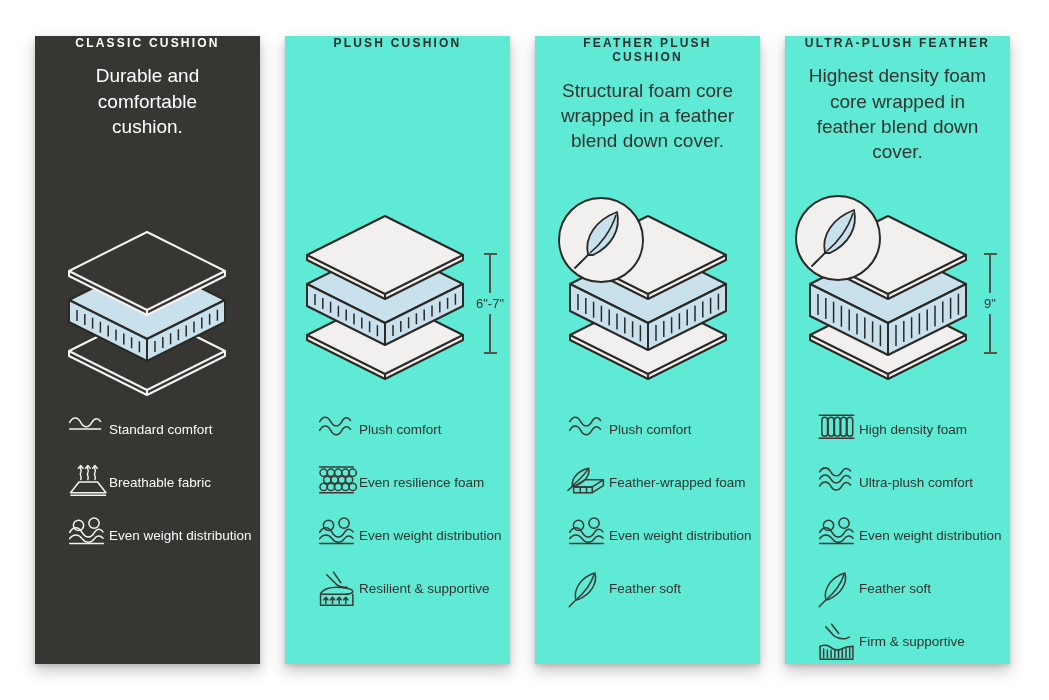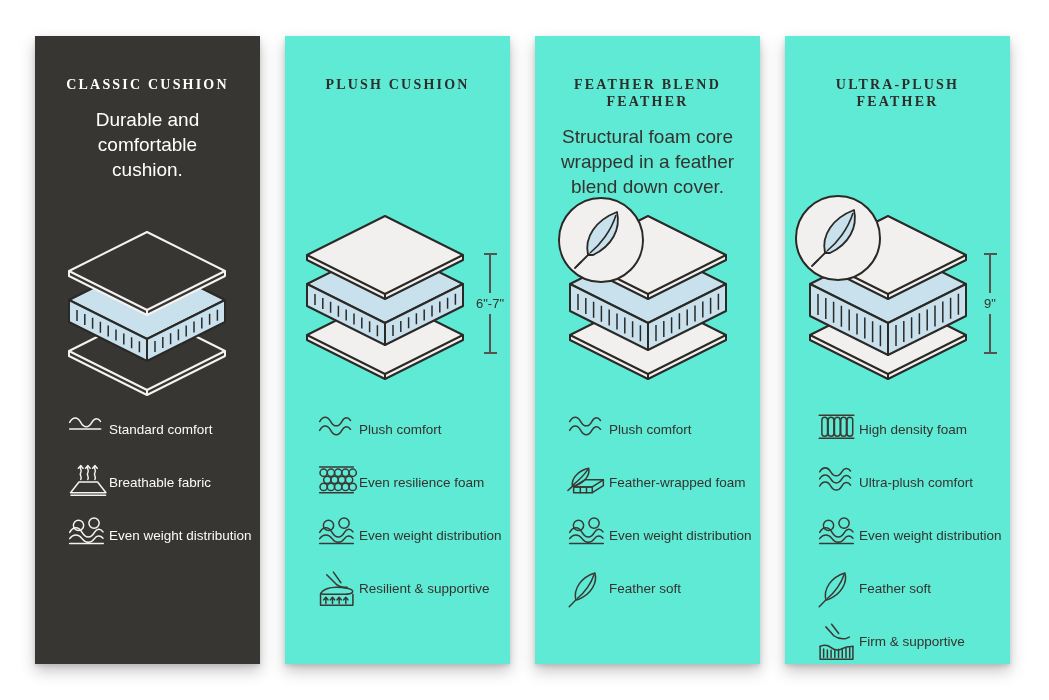--- a/index.html
+++ b/index.html
@@ -2,22 +2,22 @@
 <html><head>
 <meta charset="utf-8">
 <style>
   html,body{margin:0;padding:0;background:#ffffff;font-family:"Liberation Sans",sans-serif;}
   #board{position:relative;width:1049px;height:700px;background:#ffffff;overflow:hidden;}
   .panel{position:absolute;top:36px;width:225px;height:628px;
          box-shadow:0 7px 14px rgba(50,48,45,.28),0 2px 4px rgba(0,0,0,.12);}
   .panel.dark{background:#383633;color:#ffffff;}
   .panel.light{background:#5eead4;color:#35332f;}
   .p0{left:35px}.p1{left:285px}.p2{left:535px}.p3{left:785px}
-  .title{margin:0;padding-top:41px;text-align:center;font-size:14px;font-weight:bold;
-         letter-spacing:2.2px;line-height:1.2;max-width:190px;margin-left:auto;margin-right:auto;font-family:Liberation Serif, serif;}
+  .title{margin:0;text-align:center;font-size:12px;font-weight:bold;
+         letter-spacing:2.2px;line-height:1.2;max-width:190px;margin-left:auto;margin-right:auto;}
   .light .title{color:#2e2d2a}
   .desc{margin:13px auto 0;text-align:center;font-size:19px;line-height:1.33;}
   .p0 .desc{max-width:132px}.p1 .desc{max-width:174px}.p2 .desc{max-width:208px}.p3 .desc{max-width:178px}
   .illus{position:absolute;left:0;top:160px;width:225px;height:212px;}
   .dark .illus{top:176px}
   .illus .main{position:absolute;top:0}
   .p0 .main{left:17px}.p1 .main{left:5px}.p2 .main{left:18px}.p3 .main{left:8px}
   .badge{position:absolute;}
   .p2 .badge{left:22px;top:0}.p3 .badge{left:9px;top:-2px}
   .marker{position:absolute;left:183px;top:57px;height:101px;width:44px;
@@ -166,21 +166,21 @@
               <path d="M34.5,39 V32.5 M32.1,34.8 L34.5,32 L36.9,34.8"></path>
               <path d="M6,27.5 c5,-6.5 15,-7.5 24,-6.5 l7,1 c4,0.6 6,2.6 5,4.2 c-1.2,1.8 -5,2.3 -9,2.3 h-21 c-4,0 -6,-0.6 -6,-1 Z"></path>
               <path d="M13,6.5 L23.5,17 M20.5,3.5 L29,15.5 M23.5,17 q5,4.5 12.5,3.5"></path>
             </svg>
           </span>
           <span class="flabel">Resilient &amp; supportive</span>
         </li>
       </ul>
     </section>
     <section class="panel p2 light">
-      <h2 class="title">FEATHER BLEND FEATHER</h2>
+      <h2 class="title">FEATHER PLUSH CUSHION</h2>
       <p class="desc">Structural foam core wrapped in a feather blend down cover.</p>
       <div class="illus">
         <svg class="main" width="190" height="188" viewBox="0 0 190 188" fill="none">
           <path d="M17,139 L95,100 L173,139 L173,144 L95,183 L17,144 Z" fill="#f1f0ee" stroke="#2a2926" stroke-width="2" stroke-linejoin="round"></path>
           <path d="M17,139 L95,178 L173,139 M95,178 L95,183" fill="none" stroke="#2a2926" stroke-width="2" stroke-linejoin="round"></path>
           <path d="M17,88 L95,49 L173,88 L95,127 Z" fill="#c8e1ec" stroke="#2a2926" stroke-width="2" stroke-linejoin="round"></path>
           <path d="M17,88 L95,127 L95,154 L17,115 Z" fill="#c8e1ec" stroke="#2a2926" stroke-width="2" stroke-linejoin="round"></path>
           <path d="M95,127 L173,88 L173,115 L95,154 Z" fill="#c8e1ec" stroke="#2a2926" stroke-width="2" stroke-linejoin="round"></path>
           <path d="M25.0,98.0 v16 M32.8,101.9 v16 M40.6,105.8 v16 M48.4,109.7 v16 M56.2,113.6 v16 M64.0,117.5 v16 M71.8,121.4 v16 M79.6,125.3 v16 M87.4,129.2 v16 M103.0,129.0 v16 M110.8,125.1 v16 M118.6,121.2 v16 M126.4,117.3 v16 M134.2,113.4 v16 M142.0,109.5 v16 M149.8,105.6 v16 M157.6,101.7 v16 M165.4,97.8 v16 " fill="none" stroke="#2a2926" stroke-width="1.5"></path>
           <path d="M17,59 L95,20 L173,59 L173,64 L95,103 L17,64 Z" fill="#f1f0ee" stroke="#2a2926" stroke-width="2" stroke-linejoin="round"></path>
@@ -237,20 +237,21 @@
               <path d="M14,33 C21,27 29,16.5 32.5,6.5"></path>
               <path d="M4.5,42.5 L12.5,34.5"></path>
             </svg>
           </span>
           <span class="flabel">Feather soft</span>
         </li>
       </ul>
     </section>
     <section class="panel p3 light">
       <h2 class="title">ULTRA-PLUSH FEATHER</h2>
+      <p class="desc">Highest density foam core wrapped in feather blend down cover.</p>
       <div class="illus">
         <svg class="main" width="190" height="188" viewBox="0 0 190 188" fill="none">
           <path d="M17,139 L95,100 L173,139 L173,144 L95,183 L17,144 Z" fill="#f1f0ee" stroke="#2a2926" stroke-width="2" stroke-linejoin="round"></path>
           <path d="M17,139 L95,178 L173,139 M95,178 L95,183" fill="none" stroke="#2a2926" stroke-width="2" stroke-linejoin="round"></path>
           <path d="M17,88 L95,49 L173,88 L95,127 Z" fill="#c8e1ec" stroke="#2a2926" stroke-width="2" stroke-linejoin="round"></path>
           <path d="M17,88 L95,127 L95,159 L17,120 Z" fill="#c8e1ec" stroke="#2a2926" stroke-width="2" stroke-linejoin="round"></path>
           <path d="M95,127 L173,88 L173,120 L95,159 Z" fill="#c8e1ec" stroke="#2a2926" stroke-width="2" stroke-linejoin="round"></path>
           <path d="M25.0,98.0 v21 M32.8,101.9 v21 M40.6,105.8 v21 M48.4,109.7 v21 M56.2,113.6 v21 M64.0,117.5 v21 M71.8,121.4 v21 M79.6,125.3 v21 M87.4,129.2 v21 M103.0,129.0 v21 M110.8,125.1 v21 M118.6,121.2 v21 M126.4,117.3 v21 M134.2,113.4 v21 M142.0,109.5 v21 M149.8,105.6 v21 M157.6,101.7 v21 M165.4,97.8 v21 " fill="none" stroke="#2a2926" stroke-width="1.5"></path>
           <path d="M17,59 L95,20 L173,59 L173,64 L95,103 L17,64 Z" fill="#f1f0ee" stroke="#2a2926" stroke-width="2" stroke-linejoin="round"></path>
           <path d="M17,59 L95,98 L173,59 M95,98 L95,103" fill="none" stroke="#2a2926" stroke-width="2" stroke-linejoin="round"></path>

